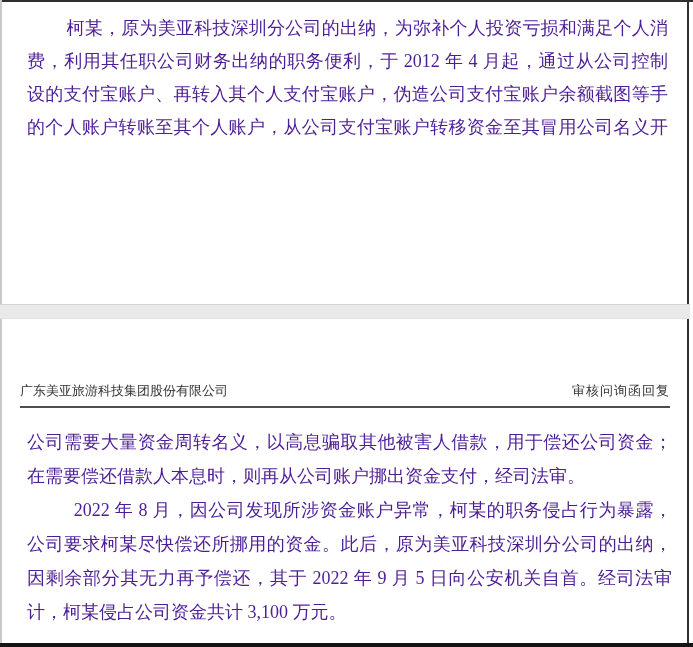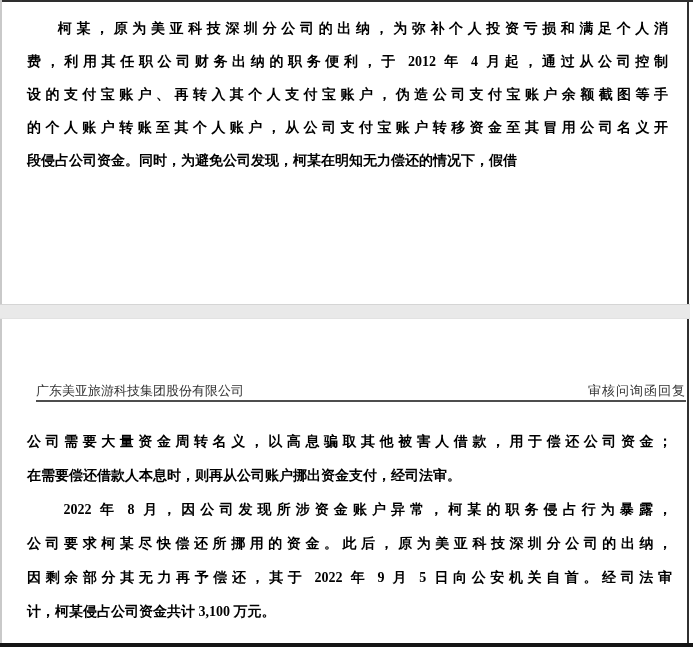--- a/index.html
+++ b/index.html
@@ -11,21 +11,21 @@
     font-family:"Liberation Serif","DejaVu Serif",serif;
     color:#222222;
   }
   
   .b-top    { position:absolute; top:0; left:0; width:693px; height:2px; background:#2e2e2e; }
   .b-bottom { position:absolute; top:643px; left:0; width:693px; height:4px; background:#151515; }
   .b-right  { position:absolute; top:0; left:687px; width:2px; height:647px; background:#303030; }
   .b-left   { position:absolute; top:0; left:0; width:2px; height:647px; background:#c9c9c9; }
 
   
-  .para { font-size:14px; color:#000000;font-weight:bold; }
+  .para { font-size:18px; color:#4c1d95; }
   .tline { text-align:justify; text-align-last:justify; }
   .tline.last { text-align-last:left; }
   .indent-top .tline:first-child { text-indent:2.2em; }
   .indent-btm .tline:first-child { text-indent:2.6em; }
 
   #top-para {
     position:absolute; left:27px; top:12px; width:641px;
     line-height:33px;
   }
   #page-num {
@@ -33,23 +33,24 @@
     text-align:center; font-size:15px; color:#3f3f3f;
   }
   #page-gap {
     position:absolute; left:0; top:304px; width:690px; height:15px;
     background:#e9e9e9;
     border-top:1px solid #d5d5d5;
     border-bottom:1px solid #e2e2e2;
     box-sizing:border-box;
   }
   #running-header {
-    position:absolute; left:36px; top:382px; width:650px;
+    position:absolute; left:20px; top:382px; width:650px;
     display:flex; justify-content:space-between; align-items:flex-end;
     font-size:13px; color:#333333;
+    padding-bottom:6px;
     border-bottom:2px solid #4e4e4e;
   }
   #running-header .doc-title { letter-spacing:1px; }
   #bottom-text {
     position:absolute; left:27px; top:425px; width:645px;
     line-height:34px;
   }
   .para-gap { }
 </style>
 </head>
@@ -60,21 +61,20 @@
   <div class="b-top"></div>
   <div class="b-left"></div>
   <div class="b-right"></div>
   <div class="b-bottom"></div>
 
   <div id="top-para" class="para indent-top">
       <div class="tline">柯某，原为美亚科技深圳分公司的出纳，为弥补个人投资亏损和满足个人消</div>
       <div class="tline">费，利用其任职公司财务出纳的职务便利，于 2012 年 4 月起，通过从公司控制</div>
       <div class="tline">设的支付宝账户、再转入其个人支付宝账户，伪造公司支付宝账户余额截图等手</div>
       <div class="tline">的个人账户转账至其个人账户，从公司支付宝账户转移资金至其冒用公司名义开</div>
-      <div class="tline last">段侵占公司资金。同时，为避免公司发现，柯某在明知无力偿还的情况下，假借</div>
     </div>
 
 
   <div id="page-gap"></div>
 
   <div id="running-header">
     <span class="company">广东美亚旅游科技集团股份有限公司</span>
     <span class="doc-title">审核问询函回复</span>
   </div>
 

